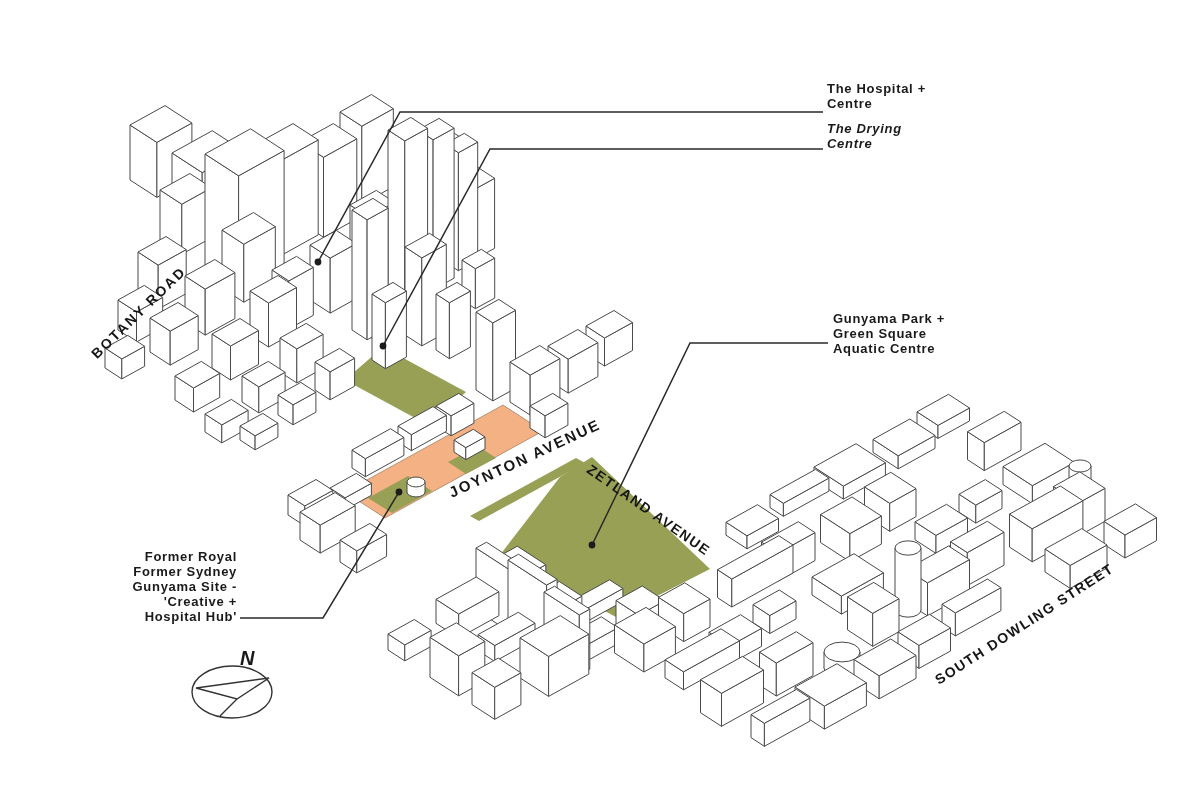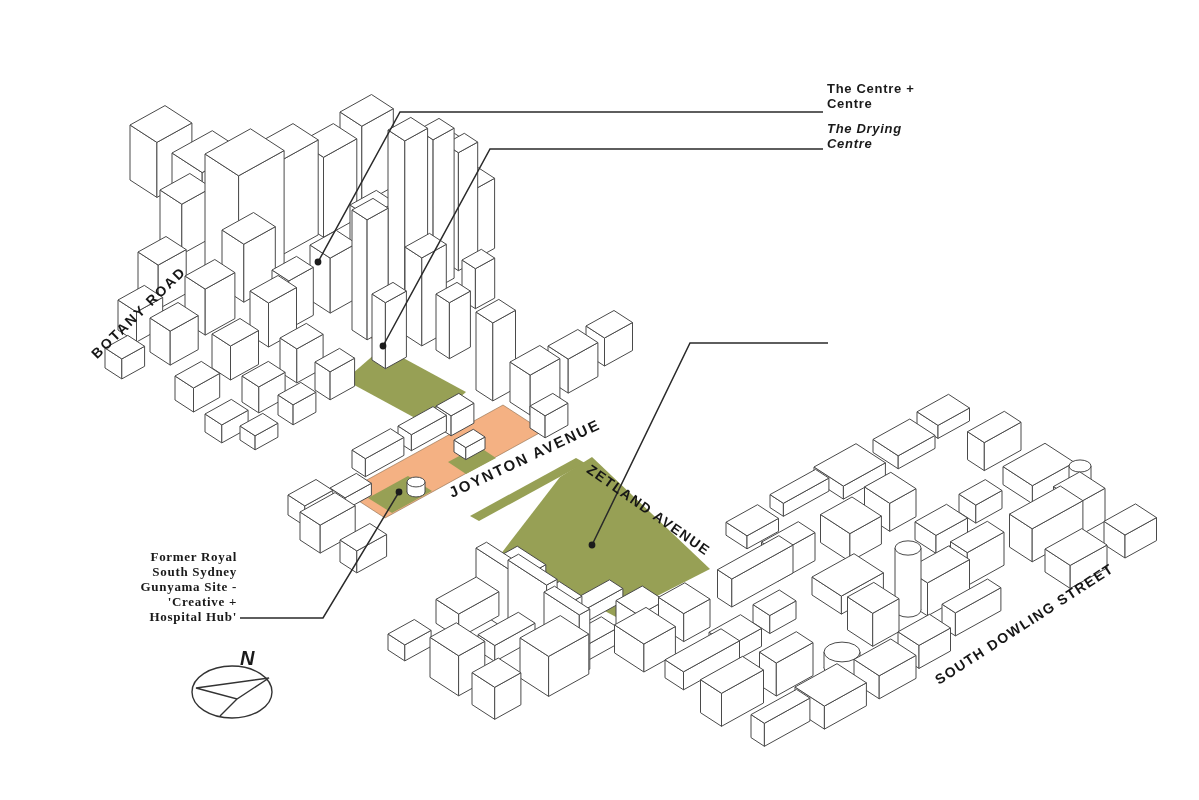--- a/index.html
+++ b/index.html
@@ -554,27 +554,32 @@
     </g>
 
     <g>
       <ellipse class="cmp" cx="232" cy="692" rx="40" ry="26"></ellipse>
       <path class="cmp" d="M196,688 L269,678 L237,699 Z M237,699 L220,716"></path>
       <text class="north" x="240" y="665">N</text>
     </g>
   </svg>
 
   <div class="note" style="left:827px;top:81px;">
-    <div>The Centre +</div>
+    <div>The Hospital +</div>
     <div>Centre</div>
   </div>
   <div class="note" style="left:827px;top:121px;font-style:italic;">
     <div>The Drying</div>
     <div>Centre</div>
   </div>
-  <div class="note right" style="right:962px;top:549px;font-family:Liberation Serif, serif;">
+  <div class="note" style="left:833px;top:311px;">
+    <div>Gunyama Park +</div>
+    <div>Green Square</div>
+    <div>Aquatic Centre</div>
+  </div>
+  <div class="note right" style="right:962px;top:549px;">
     <div>Former Royal</div>
-    <div>South Sydney</div>
+    <div>Former Sydney</div>
     <div>Gunyama Site -</div>
     <div>'Creative +</div>
     <div>Hospital Hub'</div>
   </div>
 </div>
 
 </body></html>

